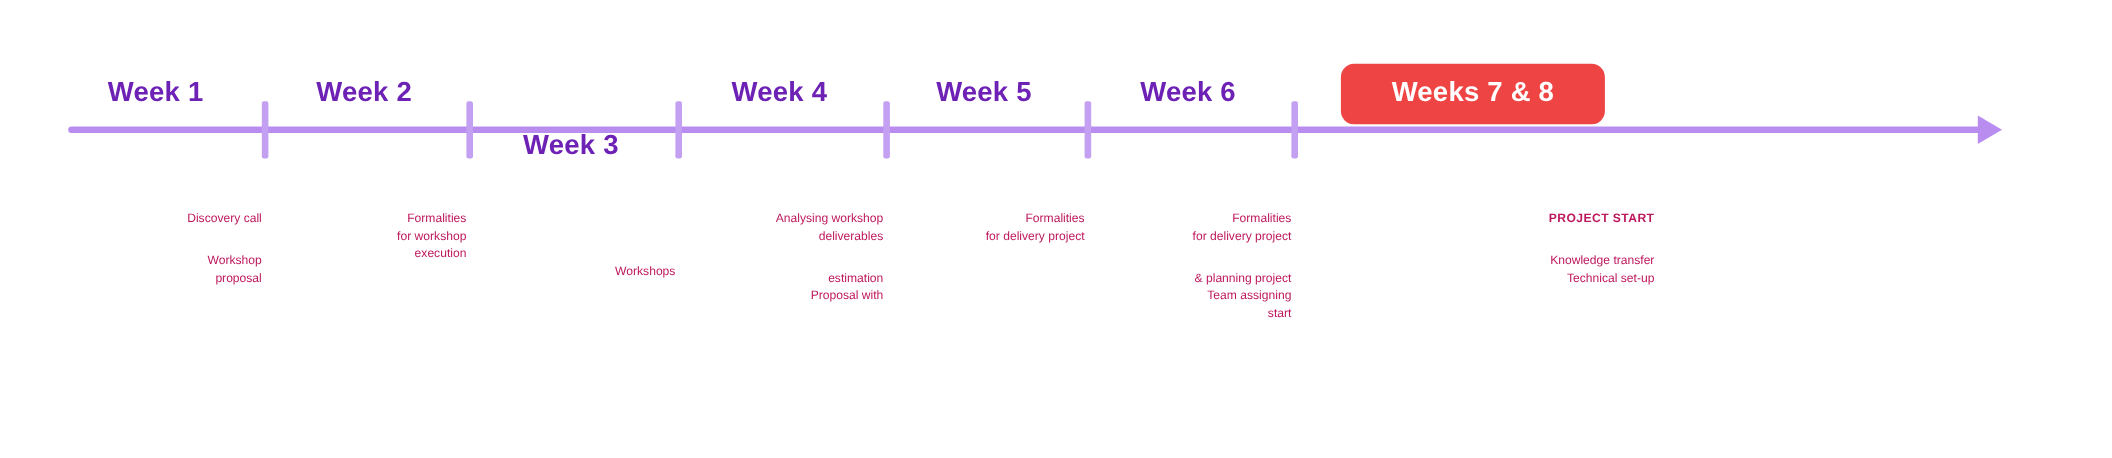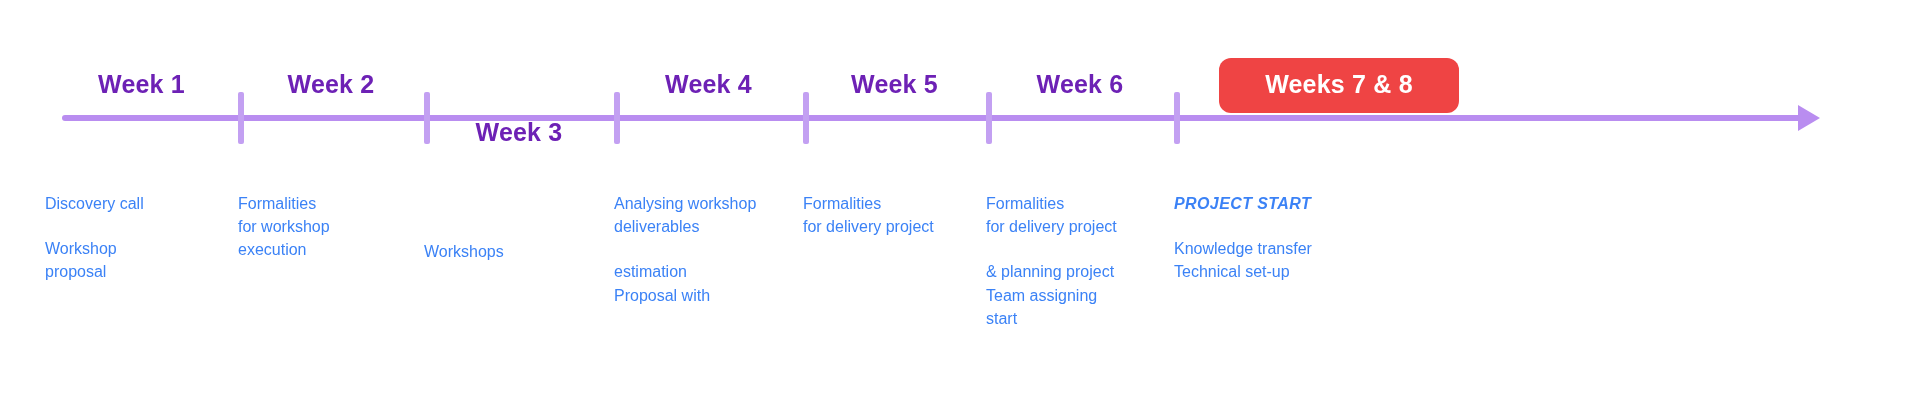--- a/index.html
+++ b/index.html
@@ -90,35 +90,34 @@
     font-size: 25px;
     font-weight: bold;
     line-height: 1;
   }
 
   .week-body {
     position: absolute;
     top: 192px;
     left: 0;
     width: 100%;
-    text-align: left;
-    color: #3b82f6;
-    font-size: 16px;
+    text-align: right;
+    color: #be185d;
+    font-size: 11px;
     line-height: 1.45;
   }
   .body-block {
     margin: 0 0 22px 0;
   }
   .body-block:last-child {
     margin-bottom: 0;
   }
   .body-block.bold {
     font-weight: bold;
     letter-spacing: 0.4px;
-    font-style: italic;
   }
   .body-line {
     display: block;
   }
 </style>
 </head>
 <body>
 
 <div class="timeline-root">
 

